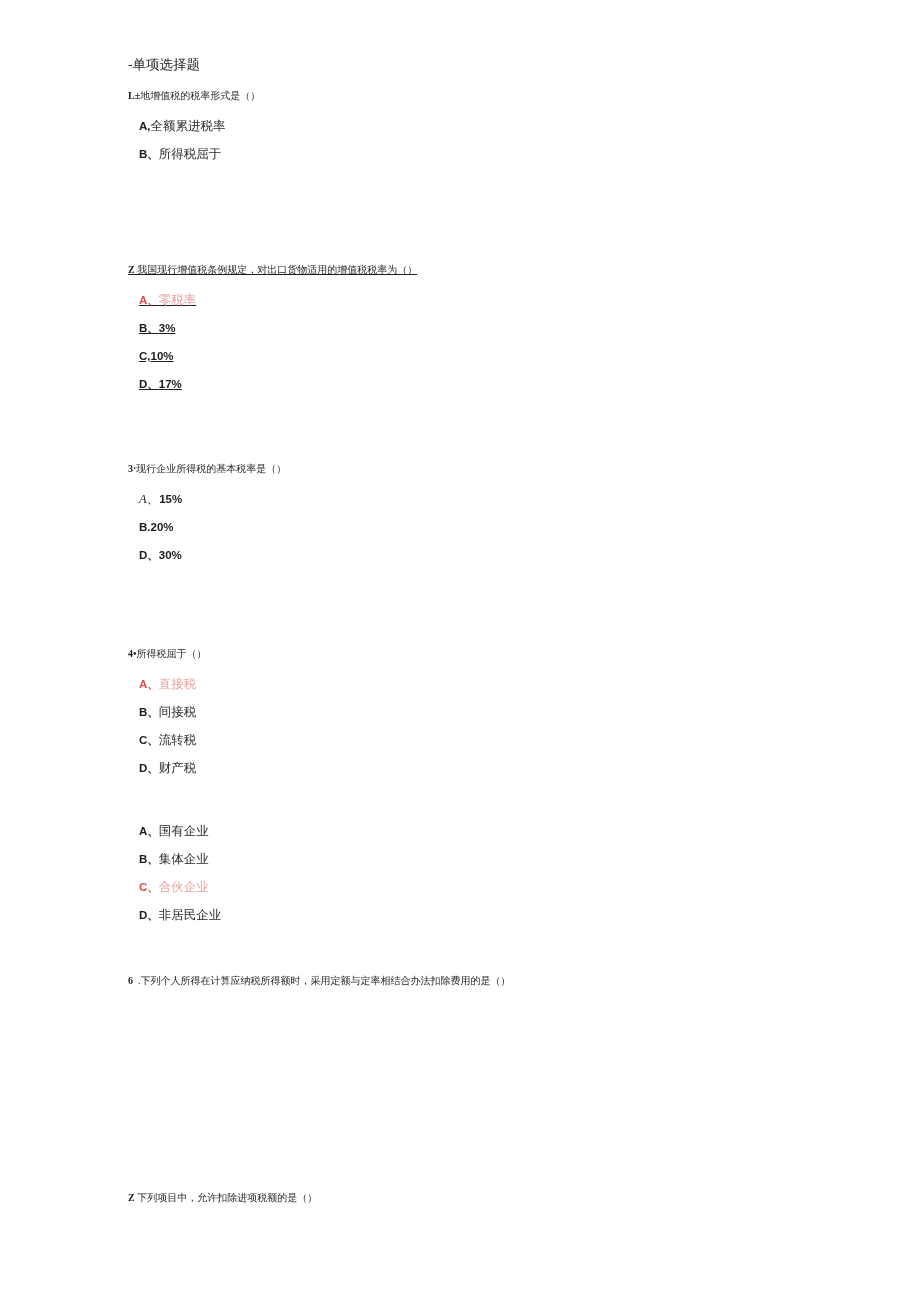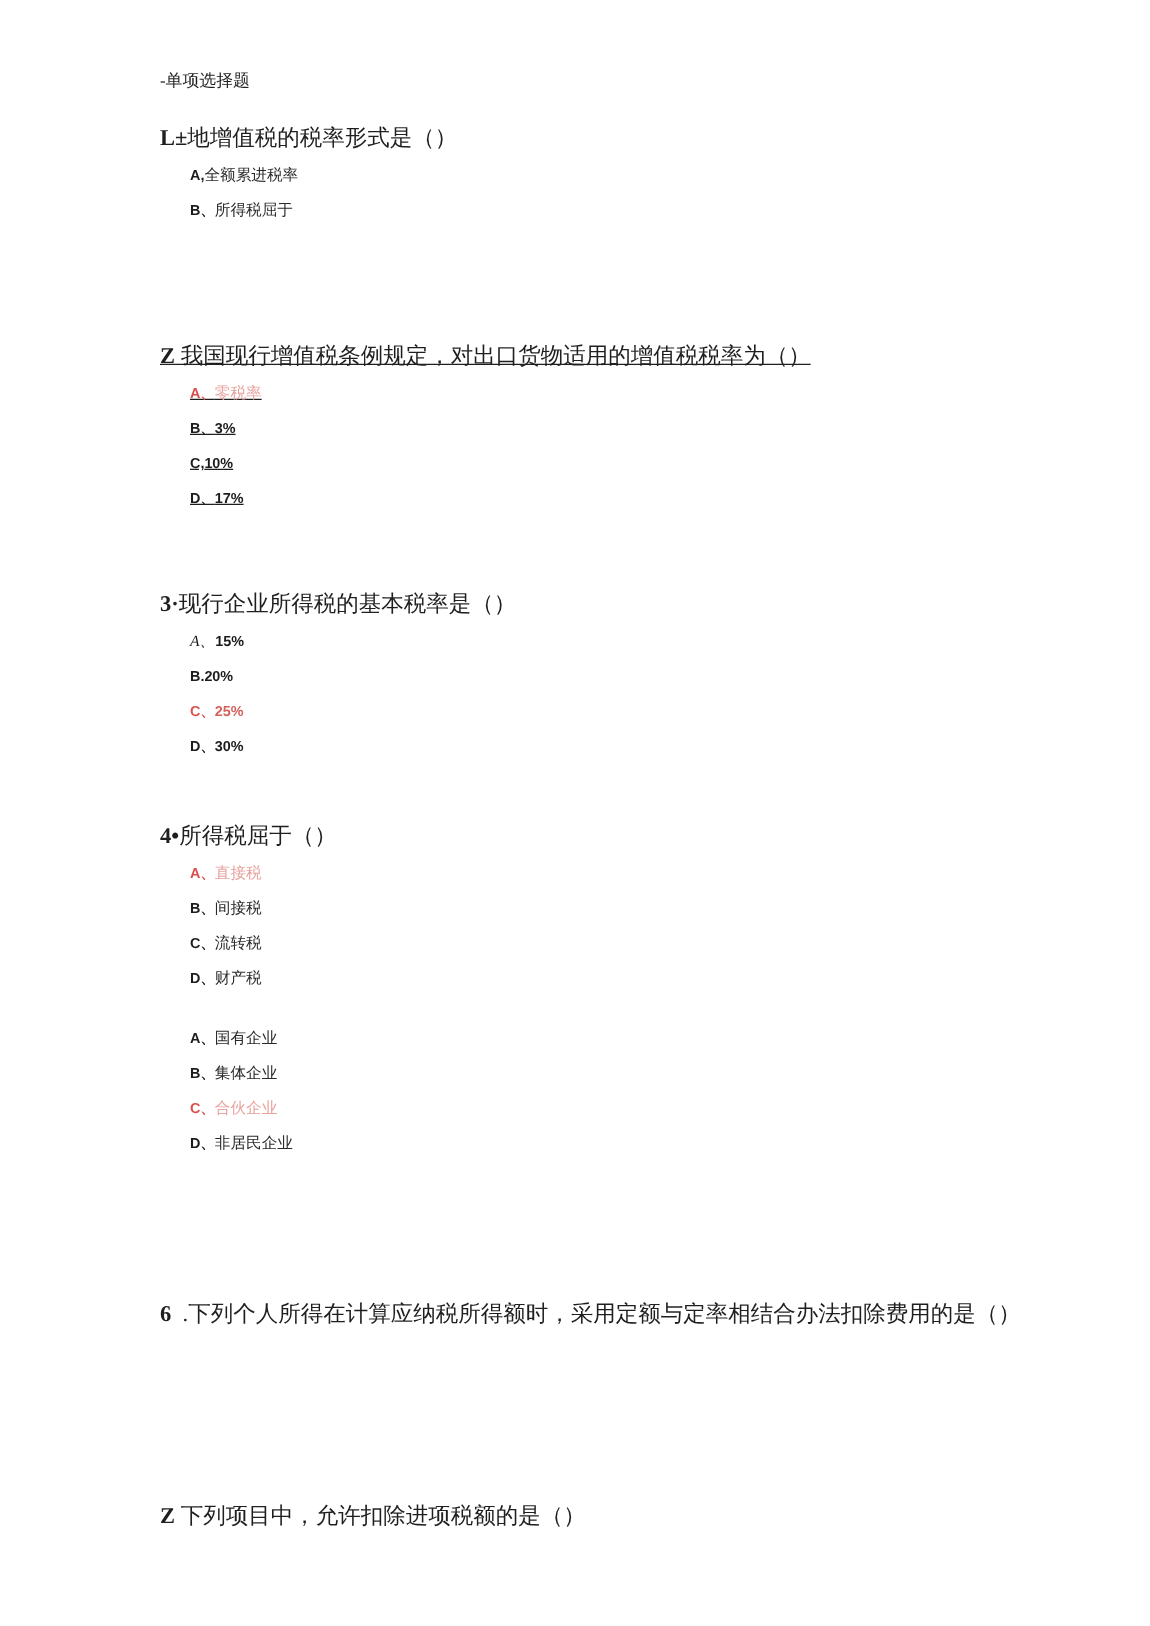--- a/index.html
+++ b/index.html
@@ -32,35 +32,34 @@
   #questions > section.question {
     position: absolute;
     left: 128px;
     right: 30px;
   }
   #questions > section:nth-child(1) { top: 86px; }
   #questions > section:nth-child(2) { top: 260px; text-decoration: underline; }
   #questions > section:nth-child(3) { top: 459px; }
   #questions > section:nth-child(4) { top: 644px; }
   #questions > section:nth-child(5) { top: 810px; }
-  #questions > section:nth-child(6) { top: 1027px; }
+  #questions > section:nth-child(6) { top: 971px; }
   #questions > section:nth-child(7) { top: 1188px; }
 
   .q-title {
-    font-size: 18px;
+    font-size: 10px;
     line-height: 19px;
     white-space: pre-wrap;
     color: var(--text, #1f1f1f);
-    margin-top: 15px;
   }
   .q-num {
     font-weight: bold;
     font-family: "Liberation Serif", serif;
   }
-  .options { margin-left: 24px; }
+  .options { margin-left: 11px; }
   .option {
     margin-top: 13px;
     line-height: 14px;
     white-space: pre-wrap;
   }
   .opt-letter {
     font-family: "Liberation Sans", sans-serif;
     font-weight: bold;
     font-size: 11.5px;
     color: #1c1c1c;
@@ -117,21 +116,20 @@
 </div>
   </section>
 
   <section class="question">
     <div class="q-title"><b class="q-num">3·</b><span class="q-text">现行企业所得税的基本税率是（）</span></div>
     <div class="options">
   <div class="option"><span class="opt-letter italic">A、</span><span class="opt-text bold">15%</span></div>
 
   <div class="option"><span class="opt-letter">B.</span><span class="opt-text bold">20%</span></div>
 
-  <div class="option highlight"><span class="opt-letter">C、</span><span class="opt-text bold">25%</span></div>
 
   <div class="option"><span class="opt-letter">D、</span><span class="opt-text bold">30%</span></div>
 </div>
   </section>
 
   <section class="question">
     <div class="q-title"><b class="q-num">4•</b><span class="q-text">所得税屈于（）</span></div>
     <div class="options">
   <div class="option highlight"><span class="opt-letter">A、</span><span class="opt-text">直接税</span></div>
 

